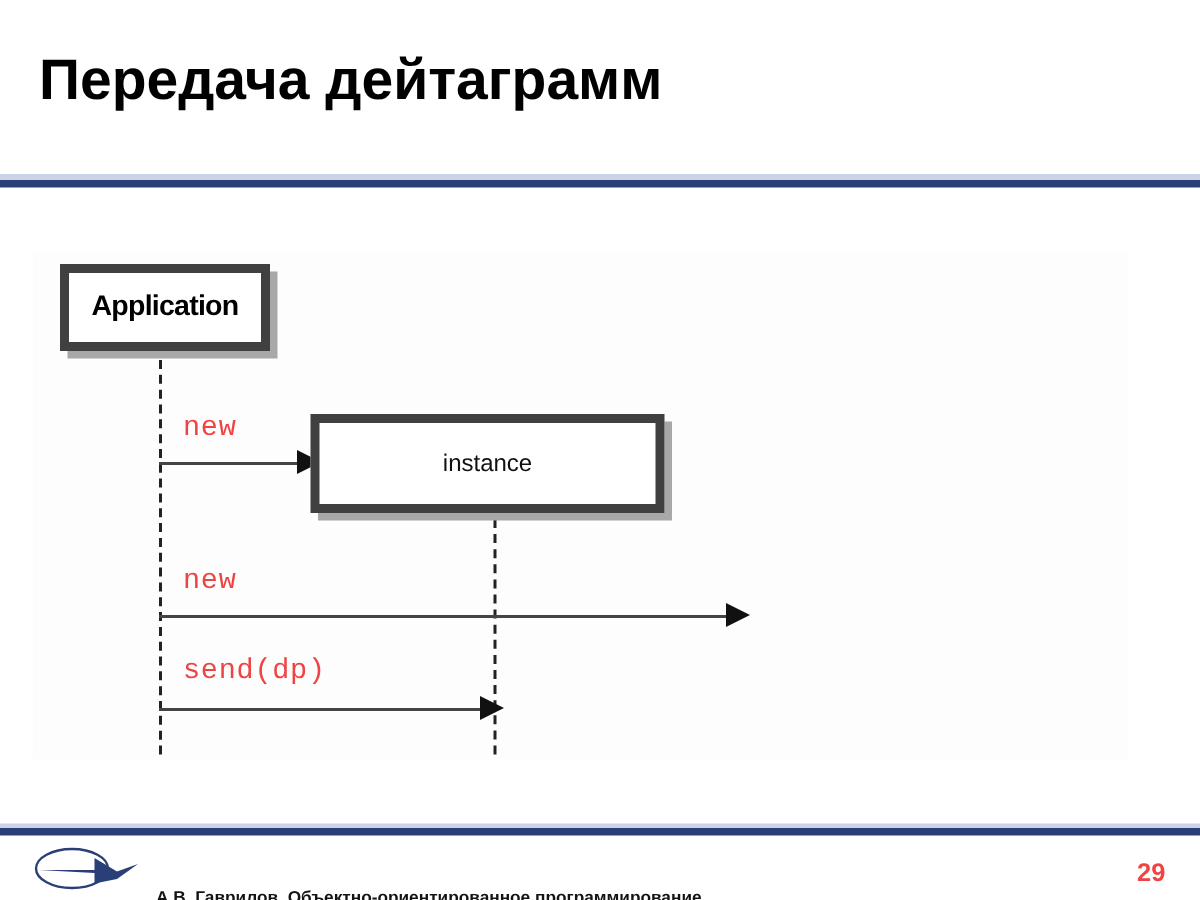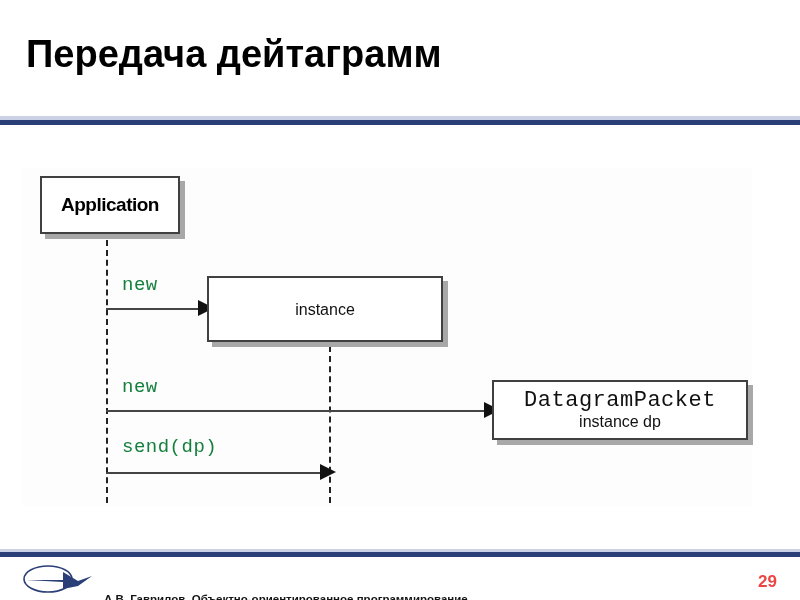--- a/index.html
+++ b/index.html
@@ -54,21 +54,21 @@
     top: 168px;
     width: 730px;
     height: 338px;
     background: #fdfdfd;
   }
 
   
   .uml-box {
     position: absolute;
     background: #ffffff;
-    border: 2px solid #404040;
+    border: 6px solid #404040;
     box-sizing: border-box;
     box-shadow: 5px 5px 0 0 #a8a8a8;
     display: flex;
     flex-direction: column;
     align-items: center;
     justify-content: center;
     text-align: center;
   }
   .box-application {
     left: 18px;
@@ -138,21 +138,21 @@
     width: 0;
     height: 0;
     border-top: 8px solid transparent;
     border-bottom: 8px solid transparent;
     border-left: 16px solid #111111;
   }
   .msg-label {
     position: absolute;
     font-family: "Liberation Mono", "DejaVu Sans Mono", monospace;
     font-size: 19px;
-    color: #15803d;
+    color: #ef4444;
     white-space: nowrap;
     letter-spacing: 0.5px;
   }
 
   .msg1-line { left: 84px;  top: 140px; width: 102px; }
   .msg1-head { left: 176px; top: 132px; }
   .msg1-label{ left: 100px; top: 106px; }
 
   .msg2-line { left: 84px;  top: 242px; width: 388px; }
   .msg2-head { left: 462px; top: 234px; }
@@ -234,24 +234,20 @@
   <div class="msg-arrowhead msg3-head"></div>
 
   <div class="uml-box box-application">
     <div class="box-title">Application</div>
   </div>
 
   <div class="uml-box box-socket">
     <div class="sub-title">instance</div>
   </div>
 
-  <div class="uml-box box-packet">
-    <div class="mono-title">DatagramPacket</div>
-    <div class="sub-title">instance dp</div>
-  </div>
 
 </div>
 
 <div class="footer-rule-light"></div>
 <div class="footer-rule"></div>
 
 <div class="footer-logo">
   <svg viewBox="0 0 74 34" width="74" height="34" xmlns="http://www.w3.org/2000/svg">
     <ellipse cx="26" cy="17" rx="24" ry="13" fill="none" stroke="#2a3f77" stroke-width="1.6"></ellipse>
     <path d="M4 18 L41 18 L41 10 L56 19 L70 14 L56 24 L41 27 L41 20 Z" fill="#2a3f77"></path>

